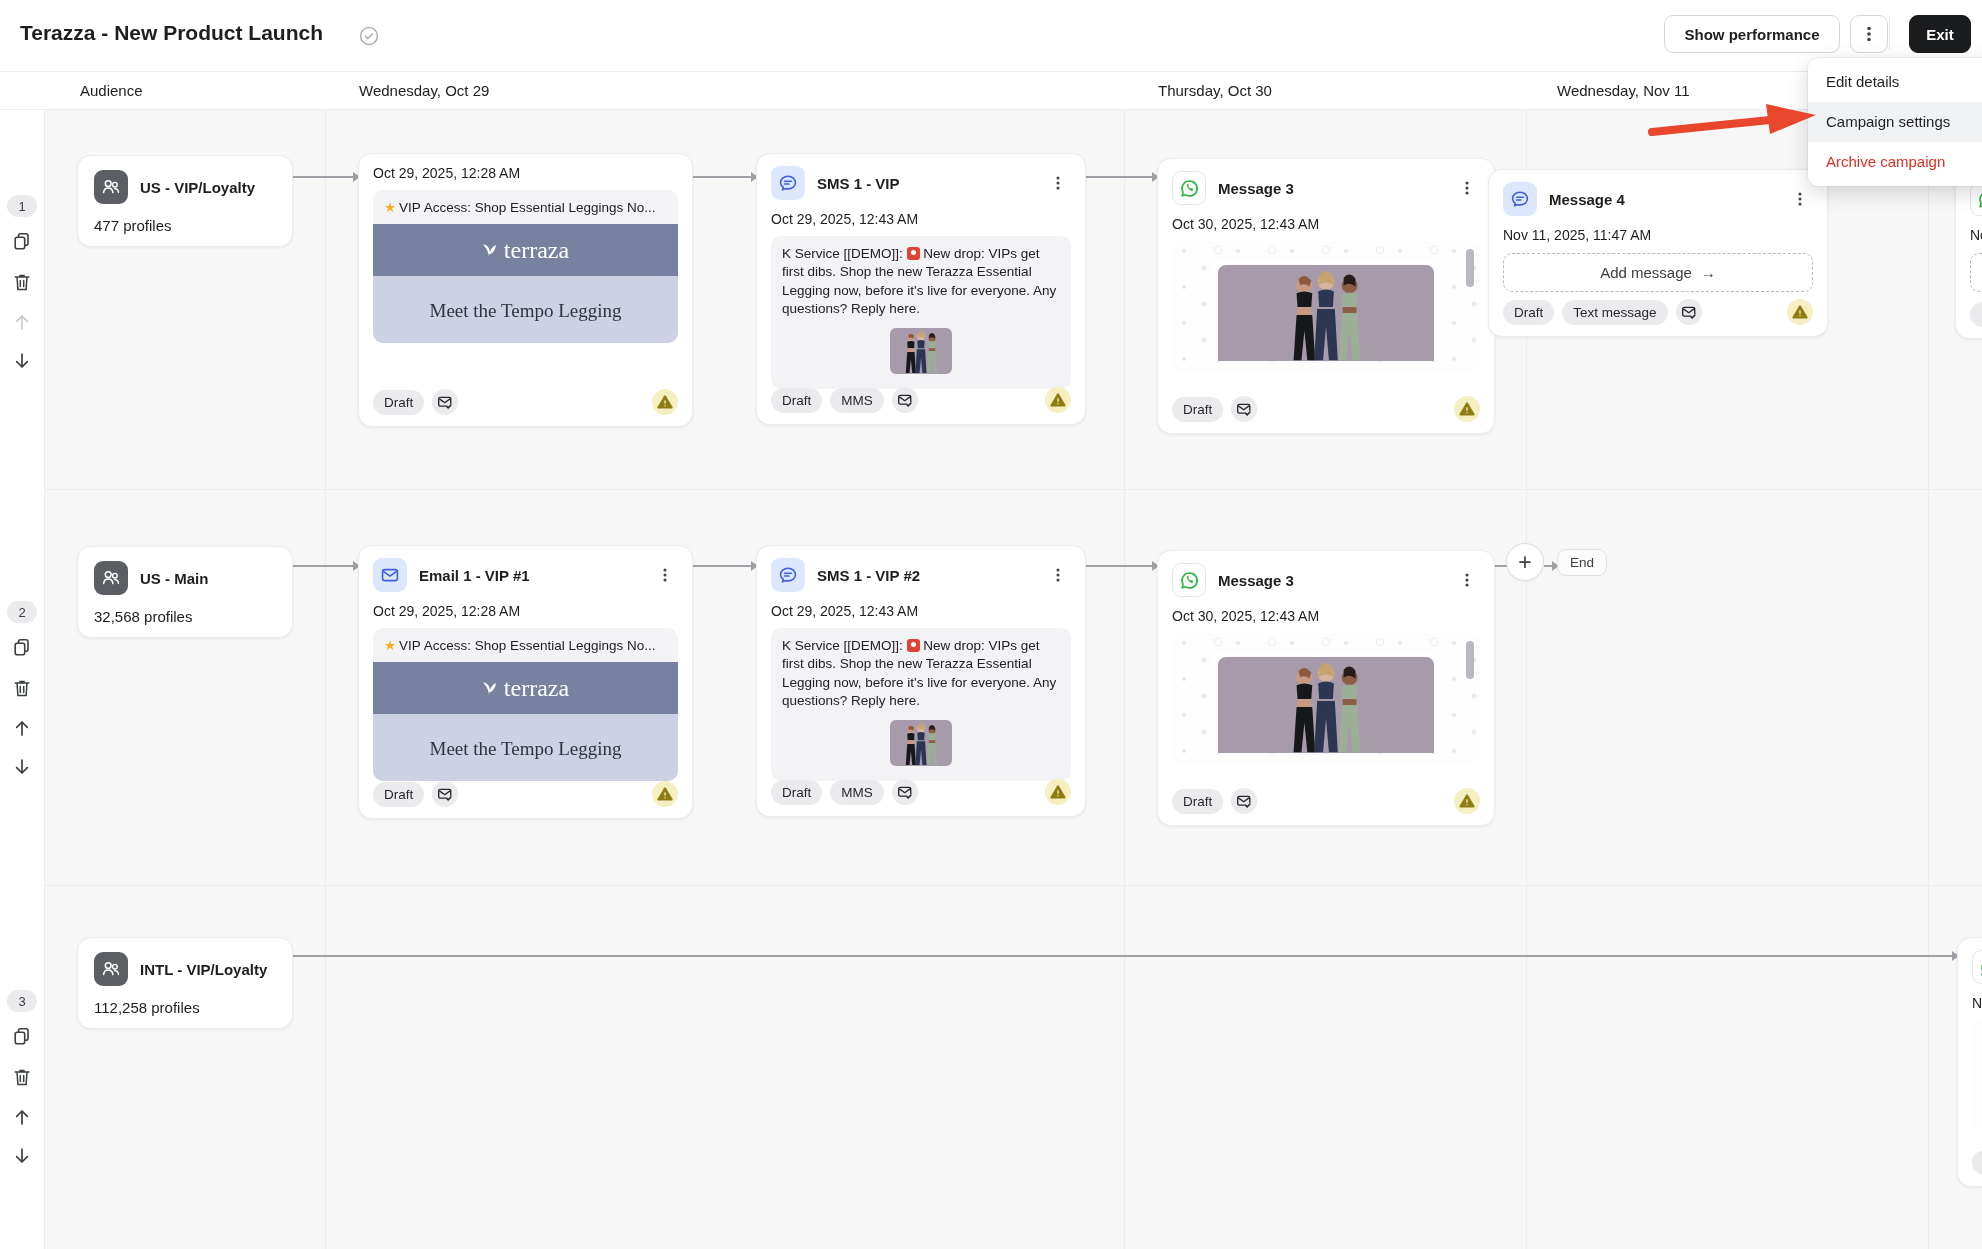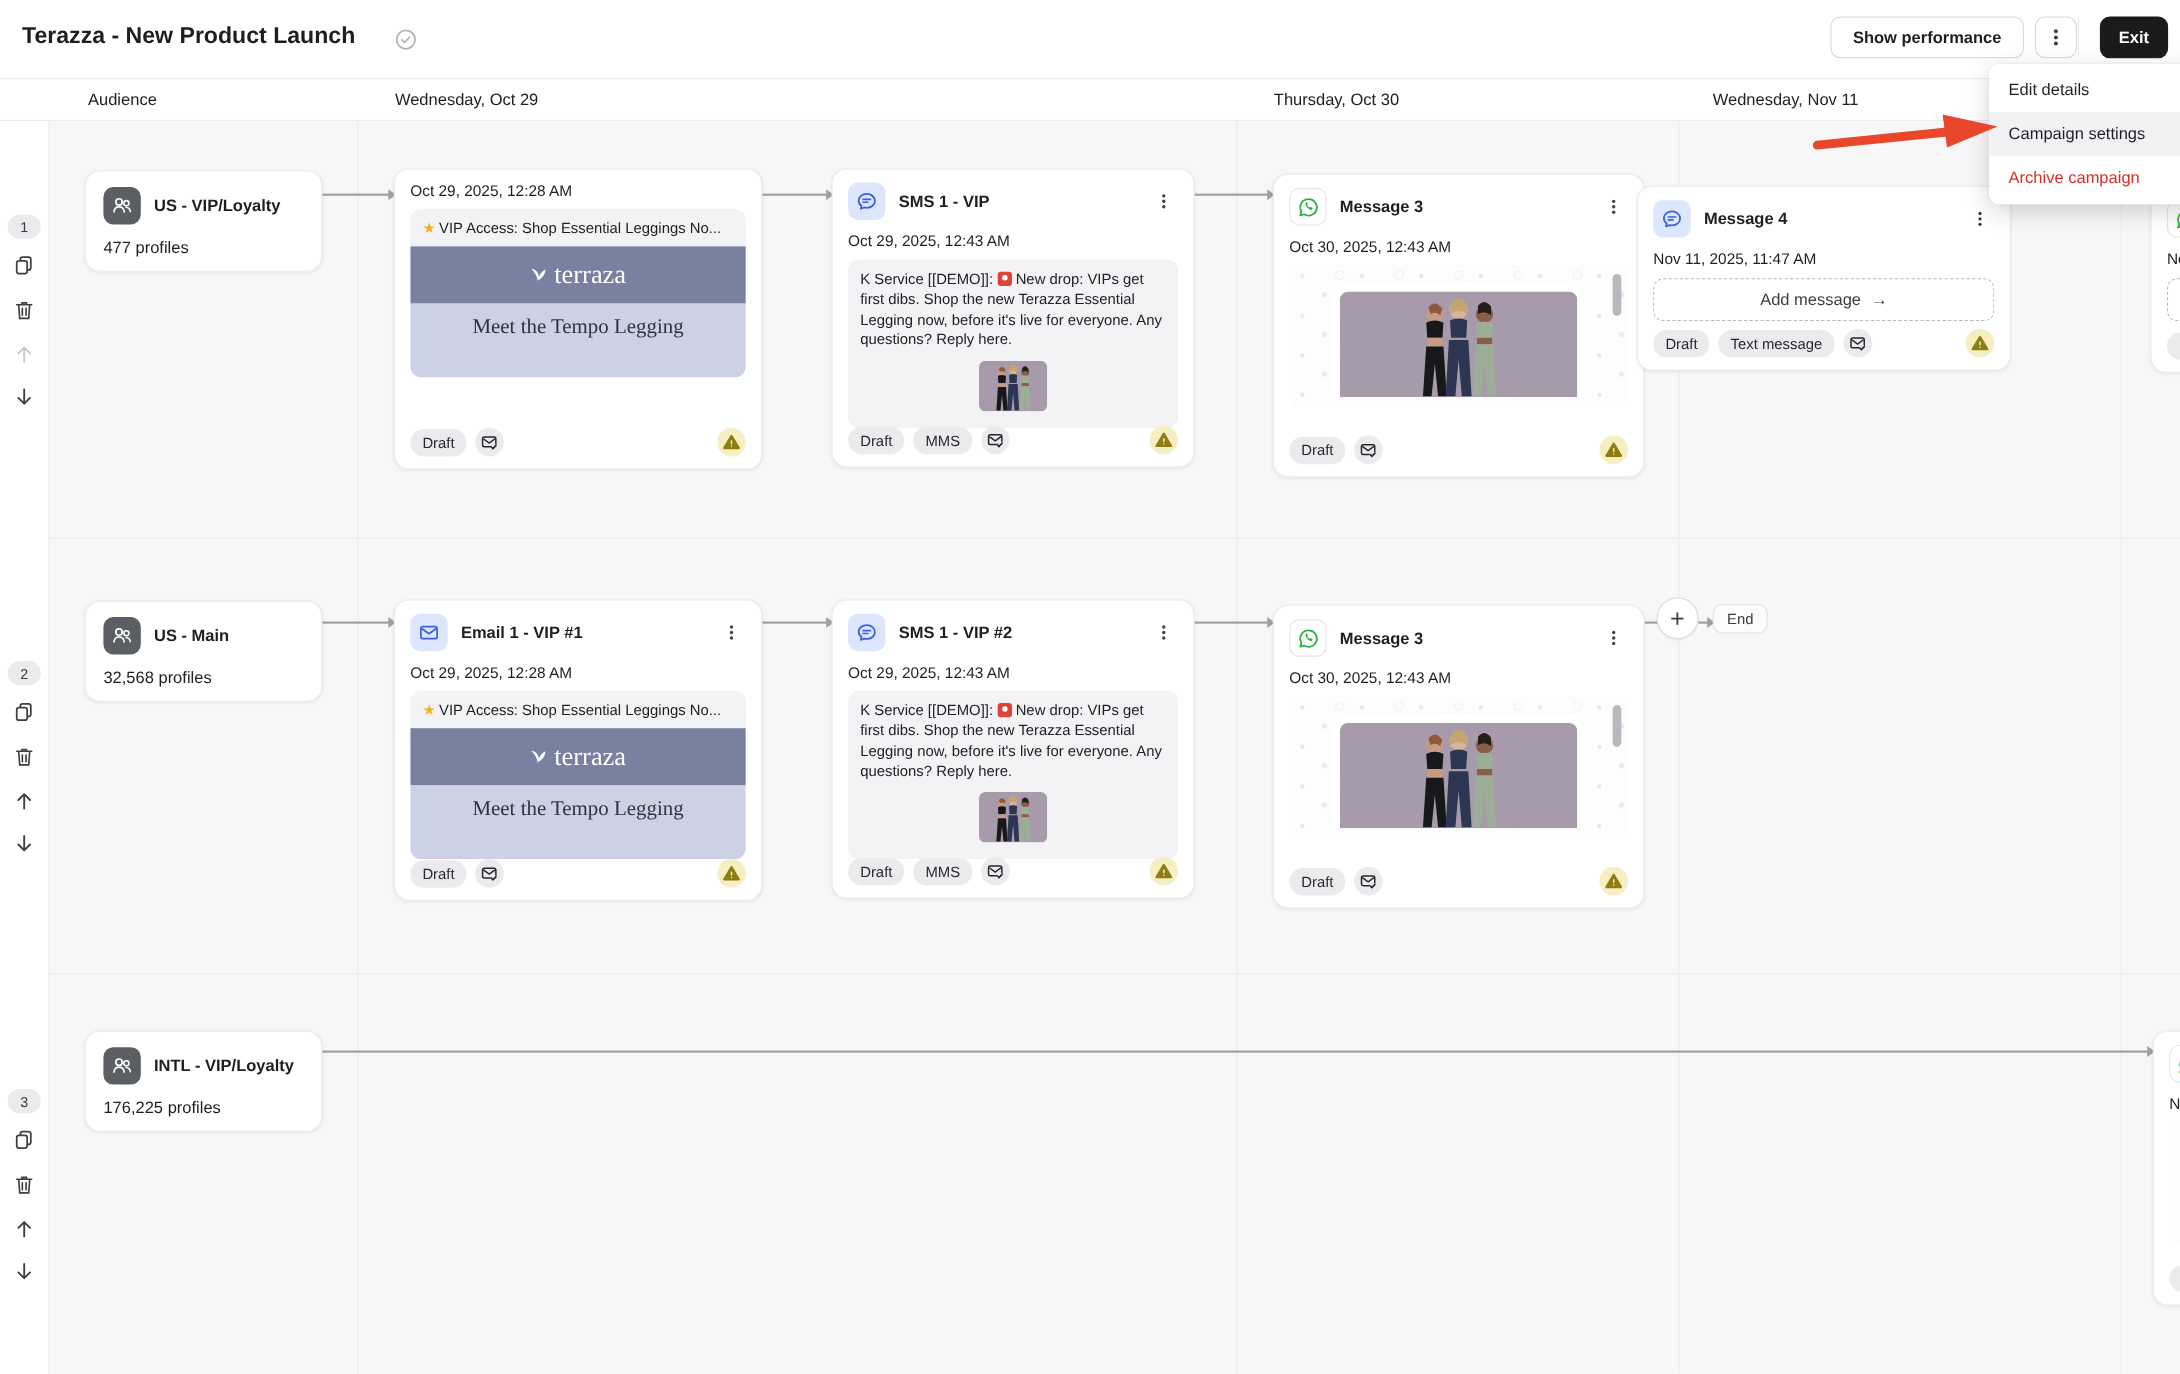--- a/index.html
+++ b/index.html
@@ -50,21 +50,21 @@
   .pill{height:25px;padding:0 11px;border-radius:13px;background:#ebebee;font-size:13.5px;display:flex;align-items:center;color:#28292c;flex:none;}
   .status-ic{width:26px;height:26px;border-radius:50%;background:#ebebee;display:flex;align-items:center;justify-content:center;flex:none;}
   .warn{margin-left:auto;width:26px;height:26px;border-radius:50%;background:#f6efc2;display:flex;align-items:center;justify-content:center;flex:none;}
 
   
   .email-preview{height:153px;padding:9px 0 0 0;}
   .subject{font-size:13.5px;white-space:nowrap;overflow:hidden;padding:0 11px;}
   .subject .star{color:#f2b11e;margin-right:3px;}
   .banner{margin-top:9px;height:52px;background:#78819f;display:flex;align-items:center;justify-content:center;gap:7px;
           color:#fff;font-family:"Liberation Serif",serif;font-size:24px;}
-  .band{height:70px;background:#cdd1e4;display:flex;justify-content:center;padding-top:11px;box-sizing:border-box;
+  .band{height:70px;background:#cdd1e4;display:flex;justify-content:center;padding-top:24px;box-sizing:border-box;
         font-family:"Liberation Serif",serif;font-size:19px;color:#2e3340;}
 
   
   .sms-preview{height:153px;display:flex;gap:10px;align-items:center;flex-direction:column;}
   .sms-text{font-size:13.5px;line-height:1.36;color:#202124;}
   .siren{display:inline-block;width:13px;height:13px;border-radius:3px;background:#e04438;vertical-align:-2px;position:relative;}
   .siren:after{content:"";position:absolute;left:4px;top:3px;width:5px;height:5px;background:#fff;border-radius:50%;}
   .sms-thumb{width:62px;height:46px;border-radius:6px;overflow:hidden;flex:none;}
 
   
@@ -638,21 +638,21 @@
       <div class="tile dark">
         <svg width="20" height="20" viewBox="0 0 20 20">
             <circle cx="7.2" cy="6.6" r="2.9" fill="none" stroke="#fff" stroke-width="1.5"></circle>
             <path d="M2.6 15.6c.3-2.8 2.2-4.5 4.6-4.5 2.5 0 4.4 1.7 4.7 4.5" fill="none" stroke="#fff" stroke-width="1.5" stroke-linecap="round"></path>
             <circle cx="13.9" cy="7.7" r="2.3" fill="none" stroke="#fff" stroke-width="1.4"></circle>
             <path d="M13.6 11.5c2.2.2 3.7 1.7 3.9 3.9" fill="none" stroke="#fff" stroke-width="1.4" stroke-linecap="round"></path>
           </svg>
       </div>
       <div class="aud-name">INTL - VIP/Loyalty</div>
     </div>
-    <div class="aud-profiles">176,225 profiles</div>
+    <div class="aud-profiles">112,258 profiles</div>
   </div>
 
   <div class="card" style="left:1957px;top:937px;width:240px;height:250px">
     <div class="mc-head">
       <div class="tile wa">
         <svg width="21" height="21" viewBox="0 0 20 20">
             <path d="M10 2.9a7.1 7.1 0 0 0-6.1 10.7L2.9 17l3.5-1a7.1 7.1 0 1 0 3.6-13.1z" fill="none" stroke="#27b43e" stroke-width="1.5" stroke-linejoin="round"></path>
             <path d="M7.4 6.9c.3 2.5 2.8 5 5.3 5.4l1-1.6-1.9-1.2-.8.6c-.9-.4-1.8-1.3-2.1-2.1l.6-.9-1.2-1.8z" fill="#27b43e"></path>
           </svg>
       </div>

